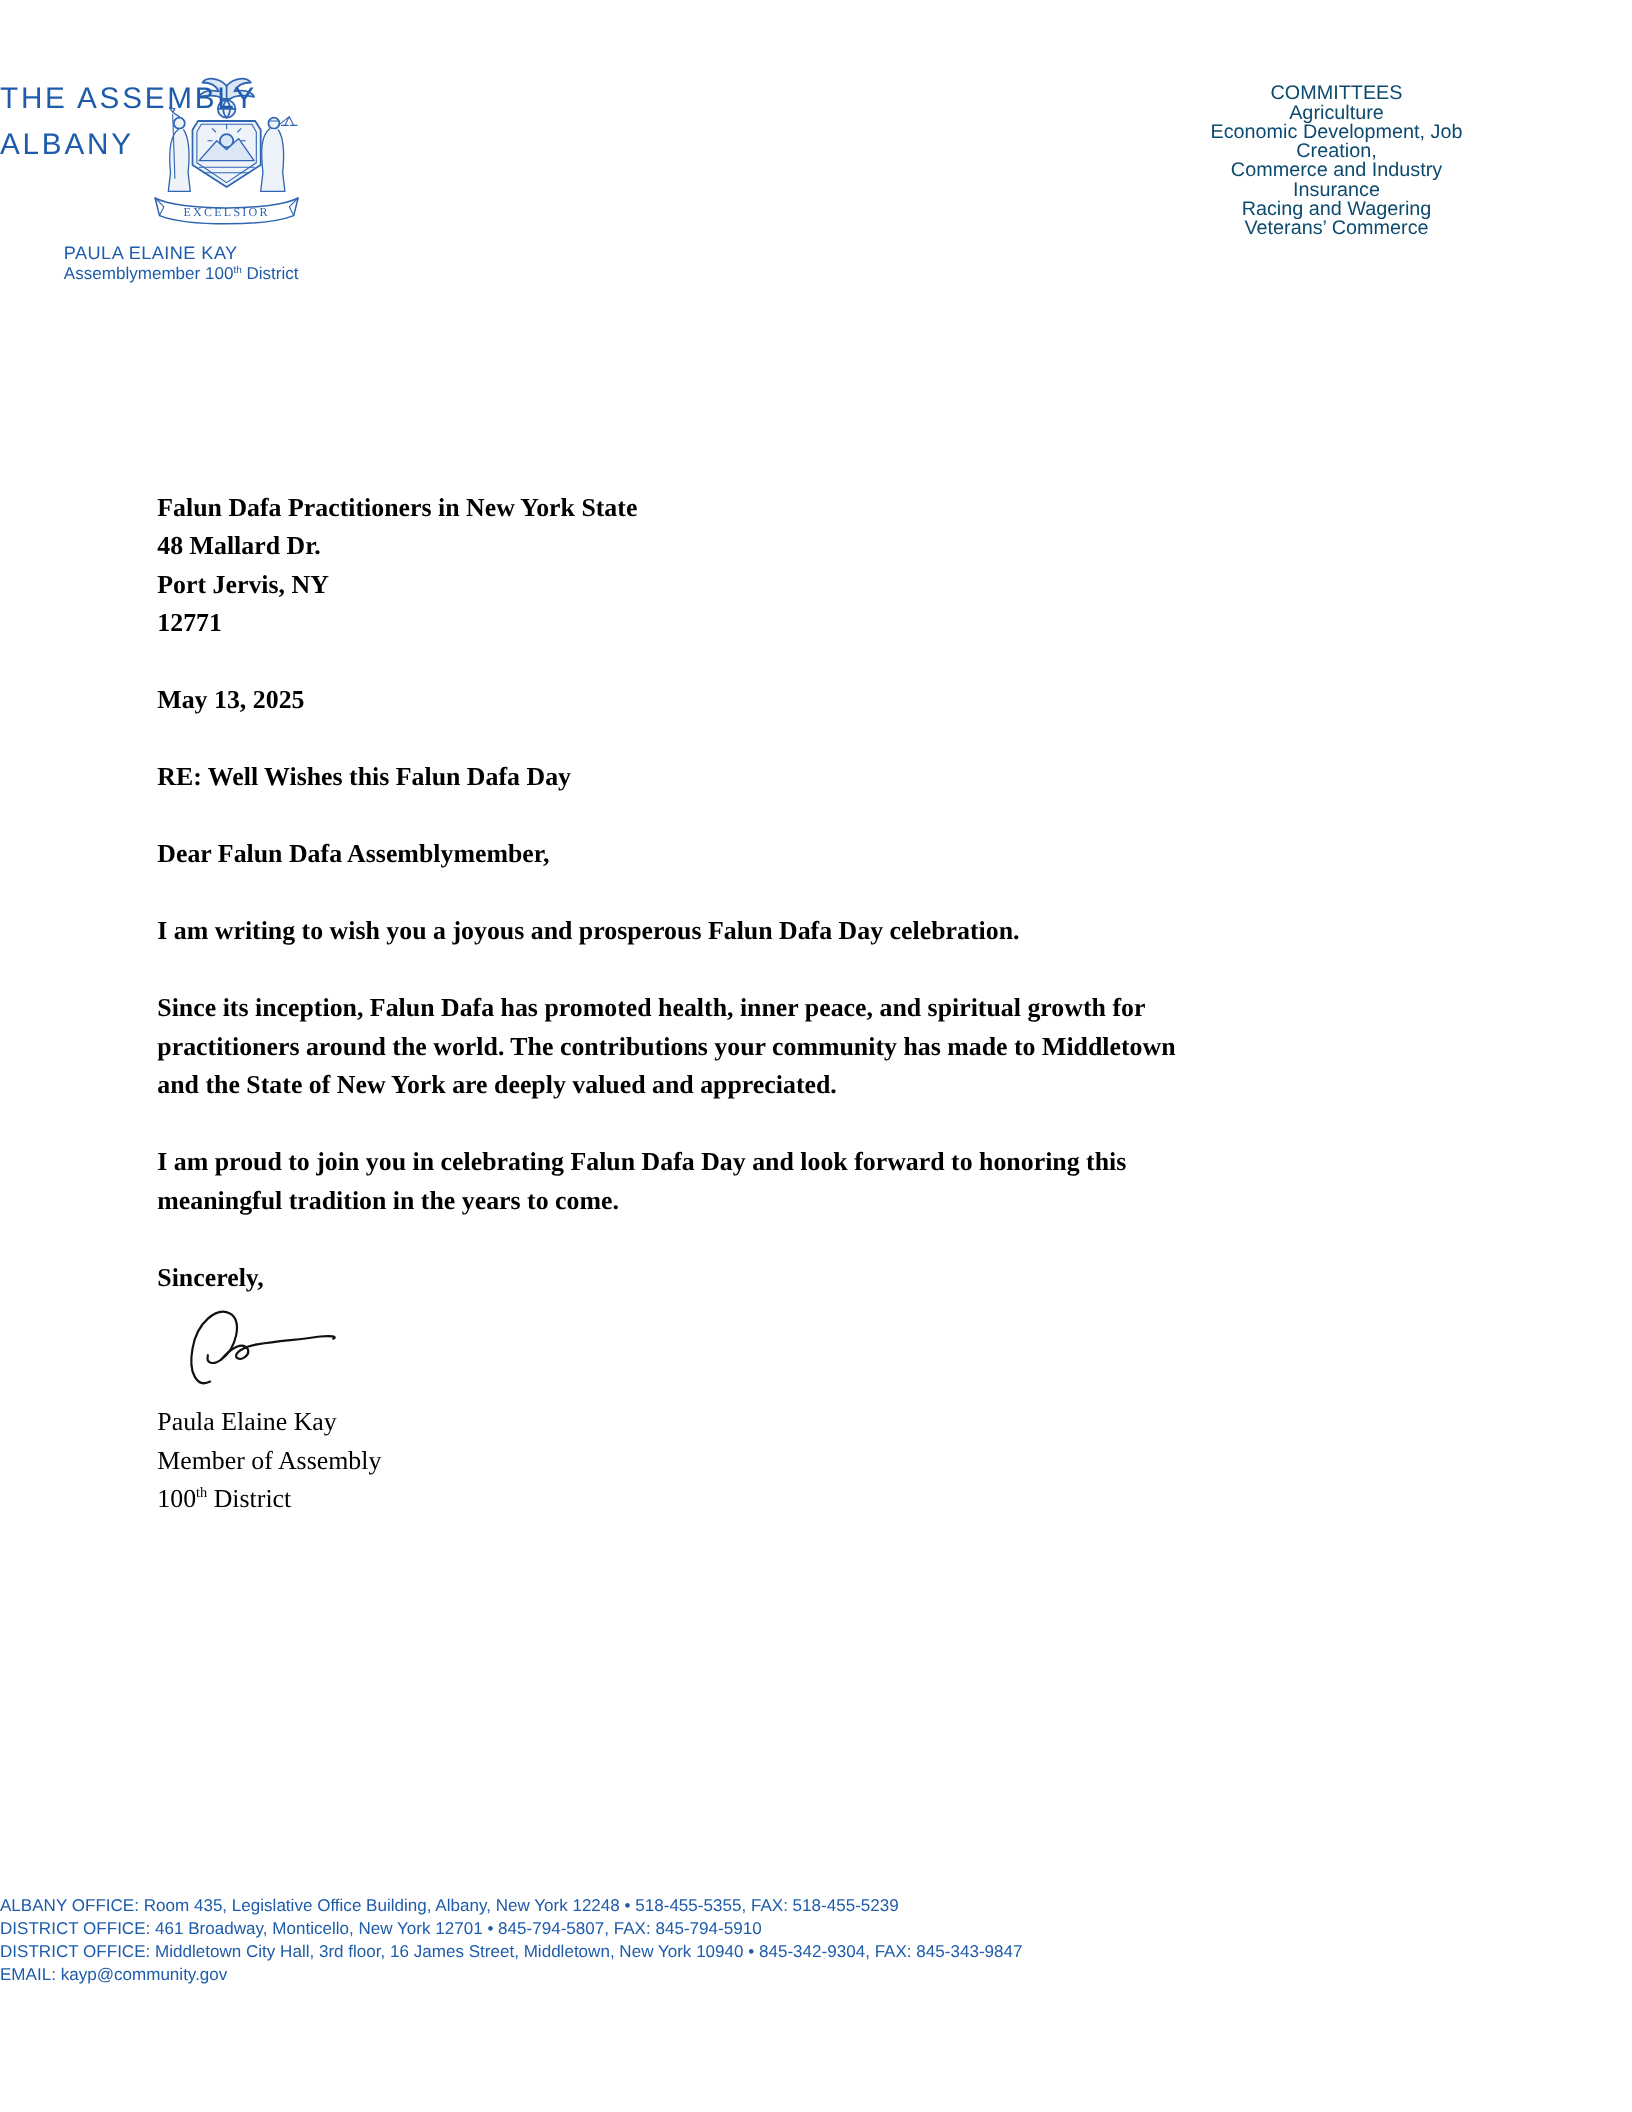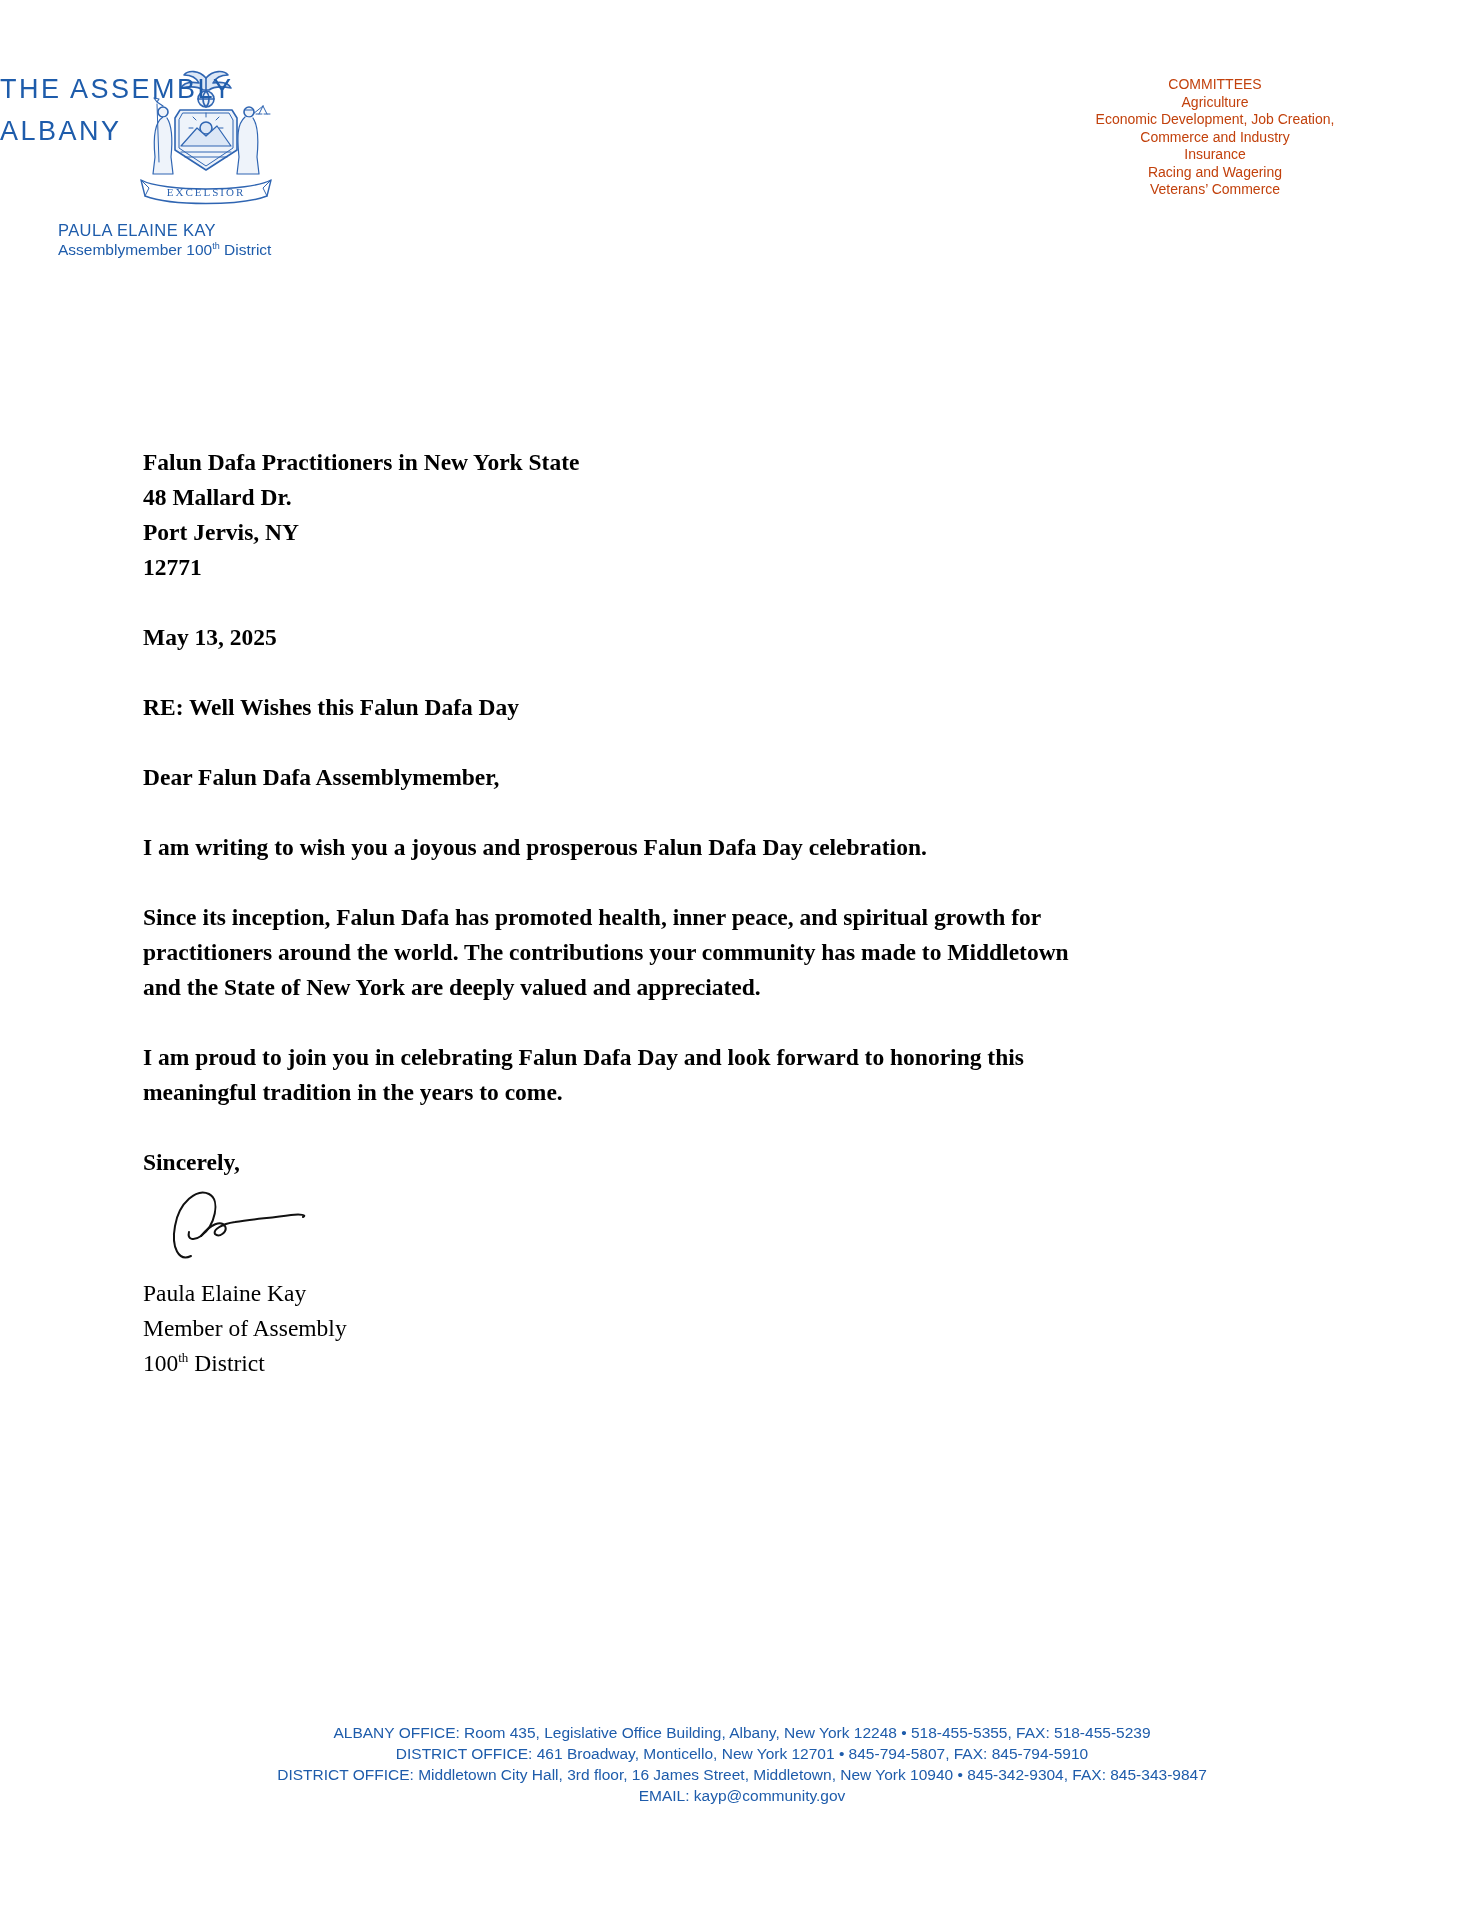--- a/index.html
+++ b/index.html
@@ -41,42 +41,42 @@
     font-size:27px;
     letter-spacing:2.5px;
     line-height:42px;
   }
   .hdr-right{
     position:absolute;
     left:1073px; top:76px;
     width:284px;
     text-align:center;
     font-family:"Liberation Sans", sans-serif;
-    color:#c2410c;
-    font-size:14px;
+    color:#0c4a6e;
+    font-size:18px;
     line-height:17.5px;
   }
   
   .letter{
     position:absolute;
     left:143px; top:445px;
     width:930px;
     font-size:23.5px;
     line-height:35px;
   }
   .block{margin:0 0 35px 0;font-weight:bold;}
   .block div{min-height:35px;}
   .bold{font-weight:bold;}
   .sig-img{display:block;margin:2px 0 2px 20px;}
   .sig-block sup{font-size:13px;vertical-align:super;line-height:0;}
   
   .footer{
     position:absolute;
     left:0; right:0; top:1722px;
-    text-align:center;
+    text-align:left;
     font-family:"Liberation Sans", sans-serif;
     color:#1e5cab;
     font-size:15.5px;
     line-height:21px;
   }
 </style>
 </head>
 <body>
 
 <div class="page">

